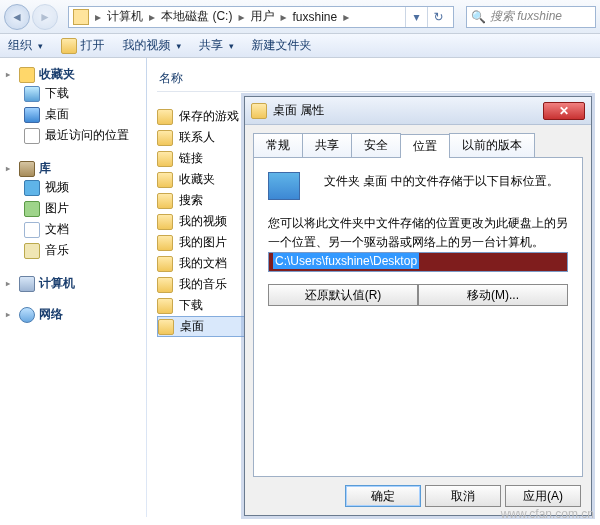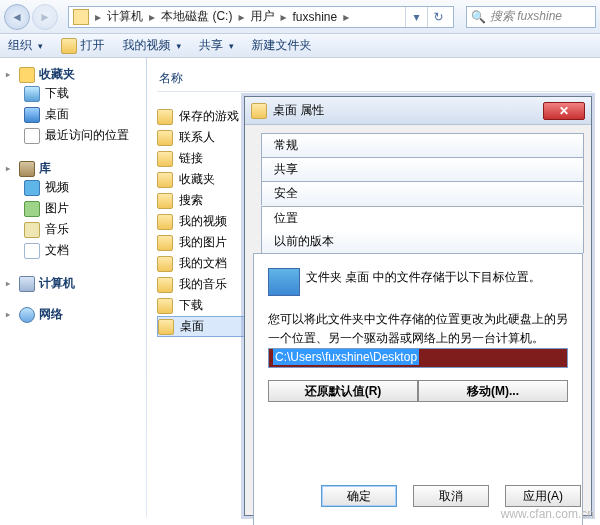--- a/index.html
+++ b/index.html
@@ -42,32 +42,32 @@
 .i-net { background:linear-gradient(#bde1ff,#6aa8e0); border:1px solid #4d7fb3; border-radius:50%; }
 .i-fold{ background:linear-gradient(#ffe9a8,#f1c75c); border:1px solid #caa84d; }
 .col-head { color:#1a3e6e; font-weight:normal; padding:4px 0 4px 2px; border-bottom:1px solid #e0e6ef; margin-bottom:14px;}
 .flist .row { display:flex; align-items:center; gap:6px; padding:2px 0; cursor:default; }
 .flist .row.sel { background:#d9e8fb; border:1px solid #84acdd; padding:1px 0; }
 
 .dialog { position:absolute; left:244px; top:96px; width:348px; height:420px; background:#f0f0f0; border:1px solid #6a7a8e; box-shadow:0 0 0 3px rgba(120,150,200,.35); }
 .dlg-tb { height:28px; background:linear-gradient(#eef3fb,#d2deef); border-bottom:1px solid #b4c2d6; display:flex; align-items:center; padding:0 6px; color:#000; }
 .dlg-tb .spacer{flex:1}
 .dlg-close { width:42px; height:18px; background:linear-gradient(#f08080,#c83232); border:1px solid #8b1a1a; border-radius:2px; color:#fff; display:flex; align-items:center; justify-content:center; font-weight:bold; }
-.tabs { display:flex; padding:8px 8px 0 16px;flex-direction:column; }
+.tabs { display:flex; padding:8px 8px 0 8px; }
 .tab { padding:3px 12px; border:1px solid #9fb0c6; border-bottom:none; background:linear-gradient(#fff,#eef3fb); margin-right:-1px; color:#000; cursor:default; }
 .tab.active { background:#fff; position:relative; top:1px; }
 .tab-body { margin:0 8px 8px 8px; background:#fff; border:1px solid #9fb0c6; padding:14px 14px; height:320px; }
-.info1 { display:flex; align-items:flex-start; gap:6px; margin-bottom:14px; }
+.info1 { display:flex; align-items:flex-start; gap:24px; margin-bottom:14px; }
 .mon-ic { width:32px; height:28px; background:linear-gradient(#5fb4e8,#3d88d4); border:1px solid #3d6aa8; }
 .info-txt { line-height:1.6; color:#000; }
 .path-in { width:100%; height:20px; border:1px solid #7a9ac7; background:#7f1d1d; padding:0 4px; color:#fff; font-family:Consolas,monospace; font-size:11px; }
 .path-sel { display:inline-block; background:#3399ff; padding:1px 2px; }
-.btn-row { display:flex; margin-top:12px;font-weight:bold; }
+.btn-row { display:flex; margin-top:12px; }
 .btn { flex:1; height:22px; border:1px solid #8a8a8a; background:linear-gradient(#fdfdfd,#e4e4e4); display:flex; align-items:center; justify-content:center; color:#000; cursor:default; }
-.dlg-foot { position:absolute; bottom:8px; right:10px; display:flex; gap:16px;padding-left:8px; }
+.dlg-foot { position:absolute; bottom:8px; right:10px; display:flex; gap:4px;padding-left:8px; }
 .dlg-foot .btn { width:76px; flex:none; }
 .dlg-foot .btn.primary { border:1px solid #5a9bd5; box-shadow:0 0 0 1px #a8d1ff inset; }
 .watermark { position:absolute; right:6px; bottom:4px; color:#bbb; font-size:12px; }
 </style>
 </head>
 <body>
 
 <div class="navbar">
   <div class="nav-btn">◄</div>
   <div class="nav-btn fwd">►</div>
@@ -140,26 +140,26 @@
         </div>
       <div class="sb-item">
           <span class="icn i-vid"></span>
           <span>视频</span>
         </div>
       <div class="sb-item">
           <span class="icn i-pic"></span>
           <span>图片</span>
         </div>
       <div class="sb-item">
+          <span class="icn i-doc"></span>
+          <span>文档</span>
+        </div>
+      <div class="sb-item">
           <span class="icn i-mus"></span>
           <span>音乐</span>
-        </div>
-      <div class="sb-item">
-          <span class="icn i-doc"></span>
-          <span>文档</span>
         </div>
     </div>
     <div class="sb-group">
       <div class="sb-head">
           <span class="tri">▸</span>
           <span class="icn i-comp"></span>
           <span>计算机</span>
         </div>
     </div>
     <div class="sb-group">

